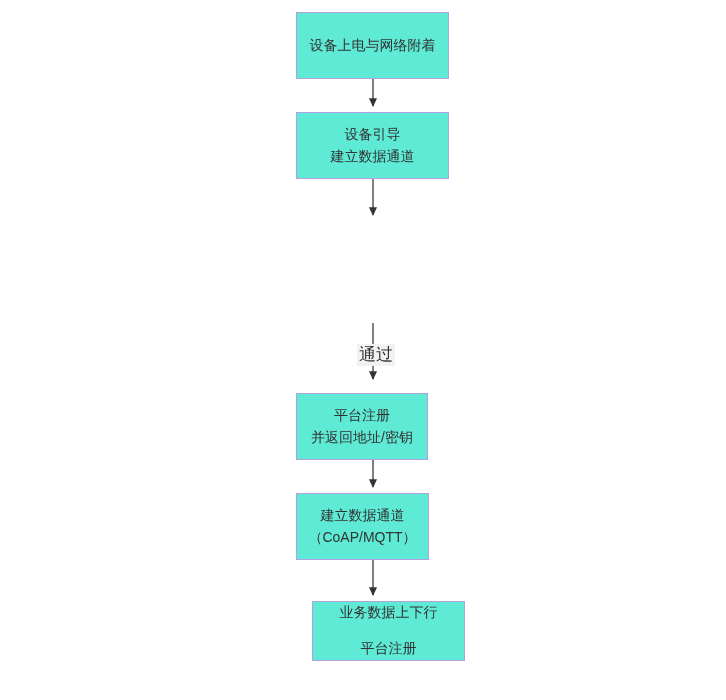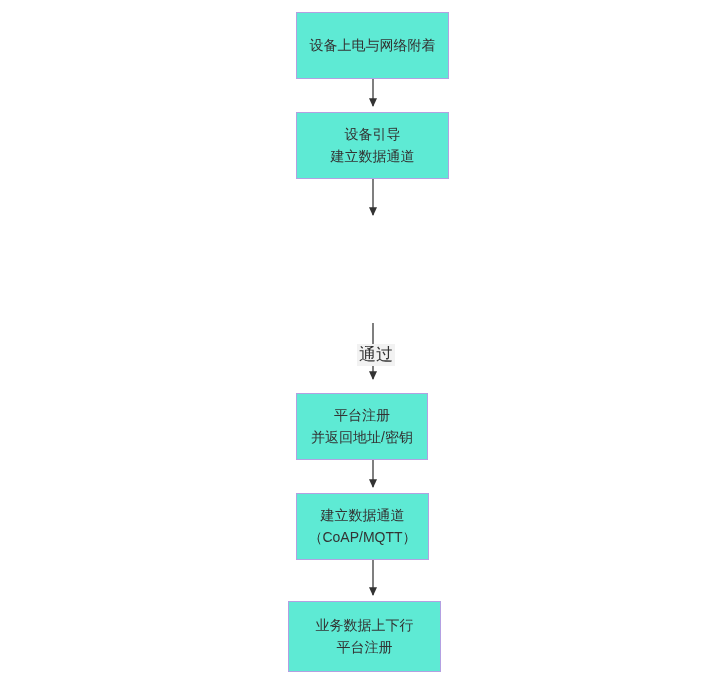--- a/index.html
+++ b/index.html
@@ -115,18 +115,18 @@
   <div class="node" style="left:296px; top:393px; width:132px; height:67px;text-align:center;">
     <span class="line">平台注册</span>
     <span class="line">并返回地址/密钥</span>
   </div>
 
   <div class="node" style="left:296px; top:493px; width:133px; height:67px;">
     <span class="line">建立数据通道</span>
     <span class="line">（CoAP/MQTT）</span>
   </div>
 
-  <div class="node" style="left:288px; top:601px; width:153px; height:71px;">
+  <div class="node" style="left:312px; top:601px; width:153px; height:60px;justify-content:space-between;">
     <span class="line">业务数据上下行</span>
     <span class="line">平台注册</span>
   </div>
 
 </div>
 
 </body></html>

